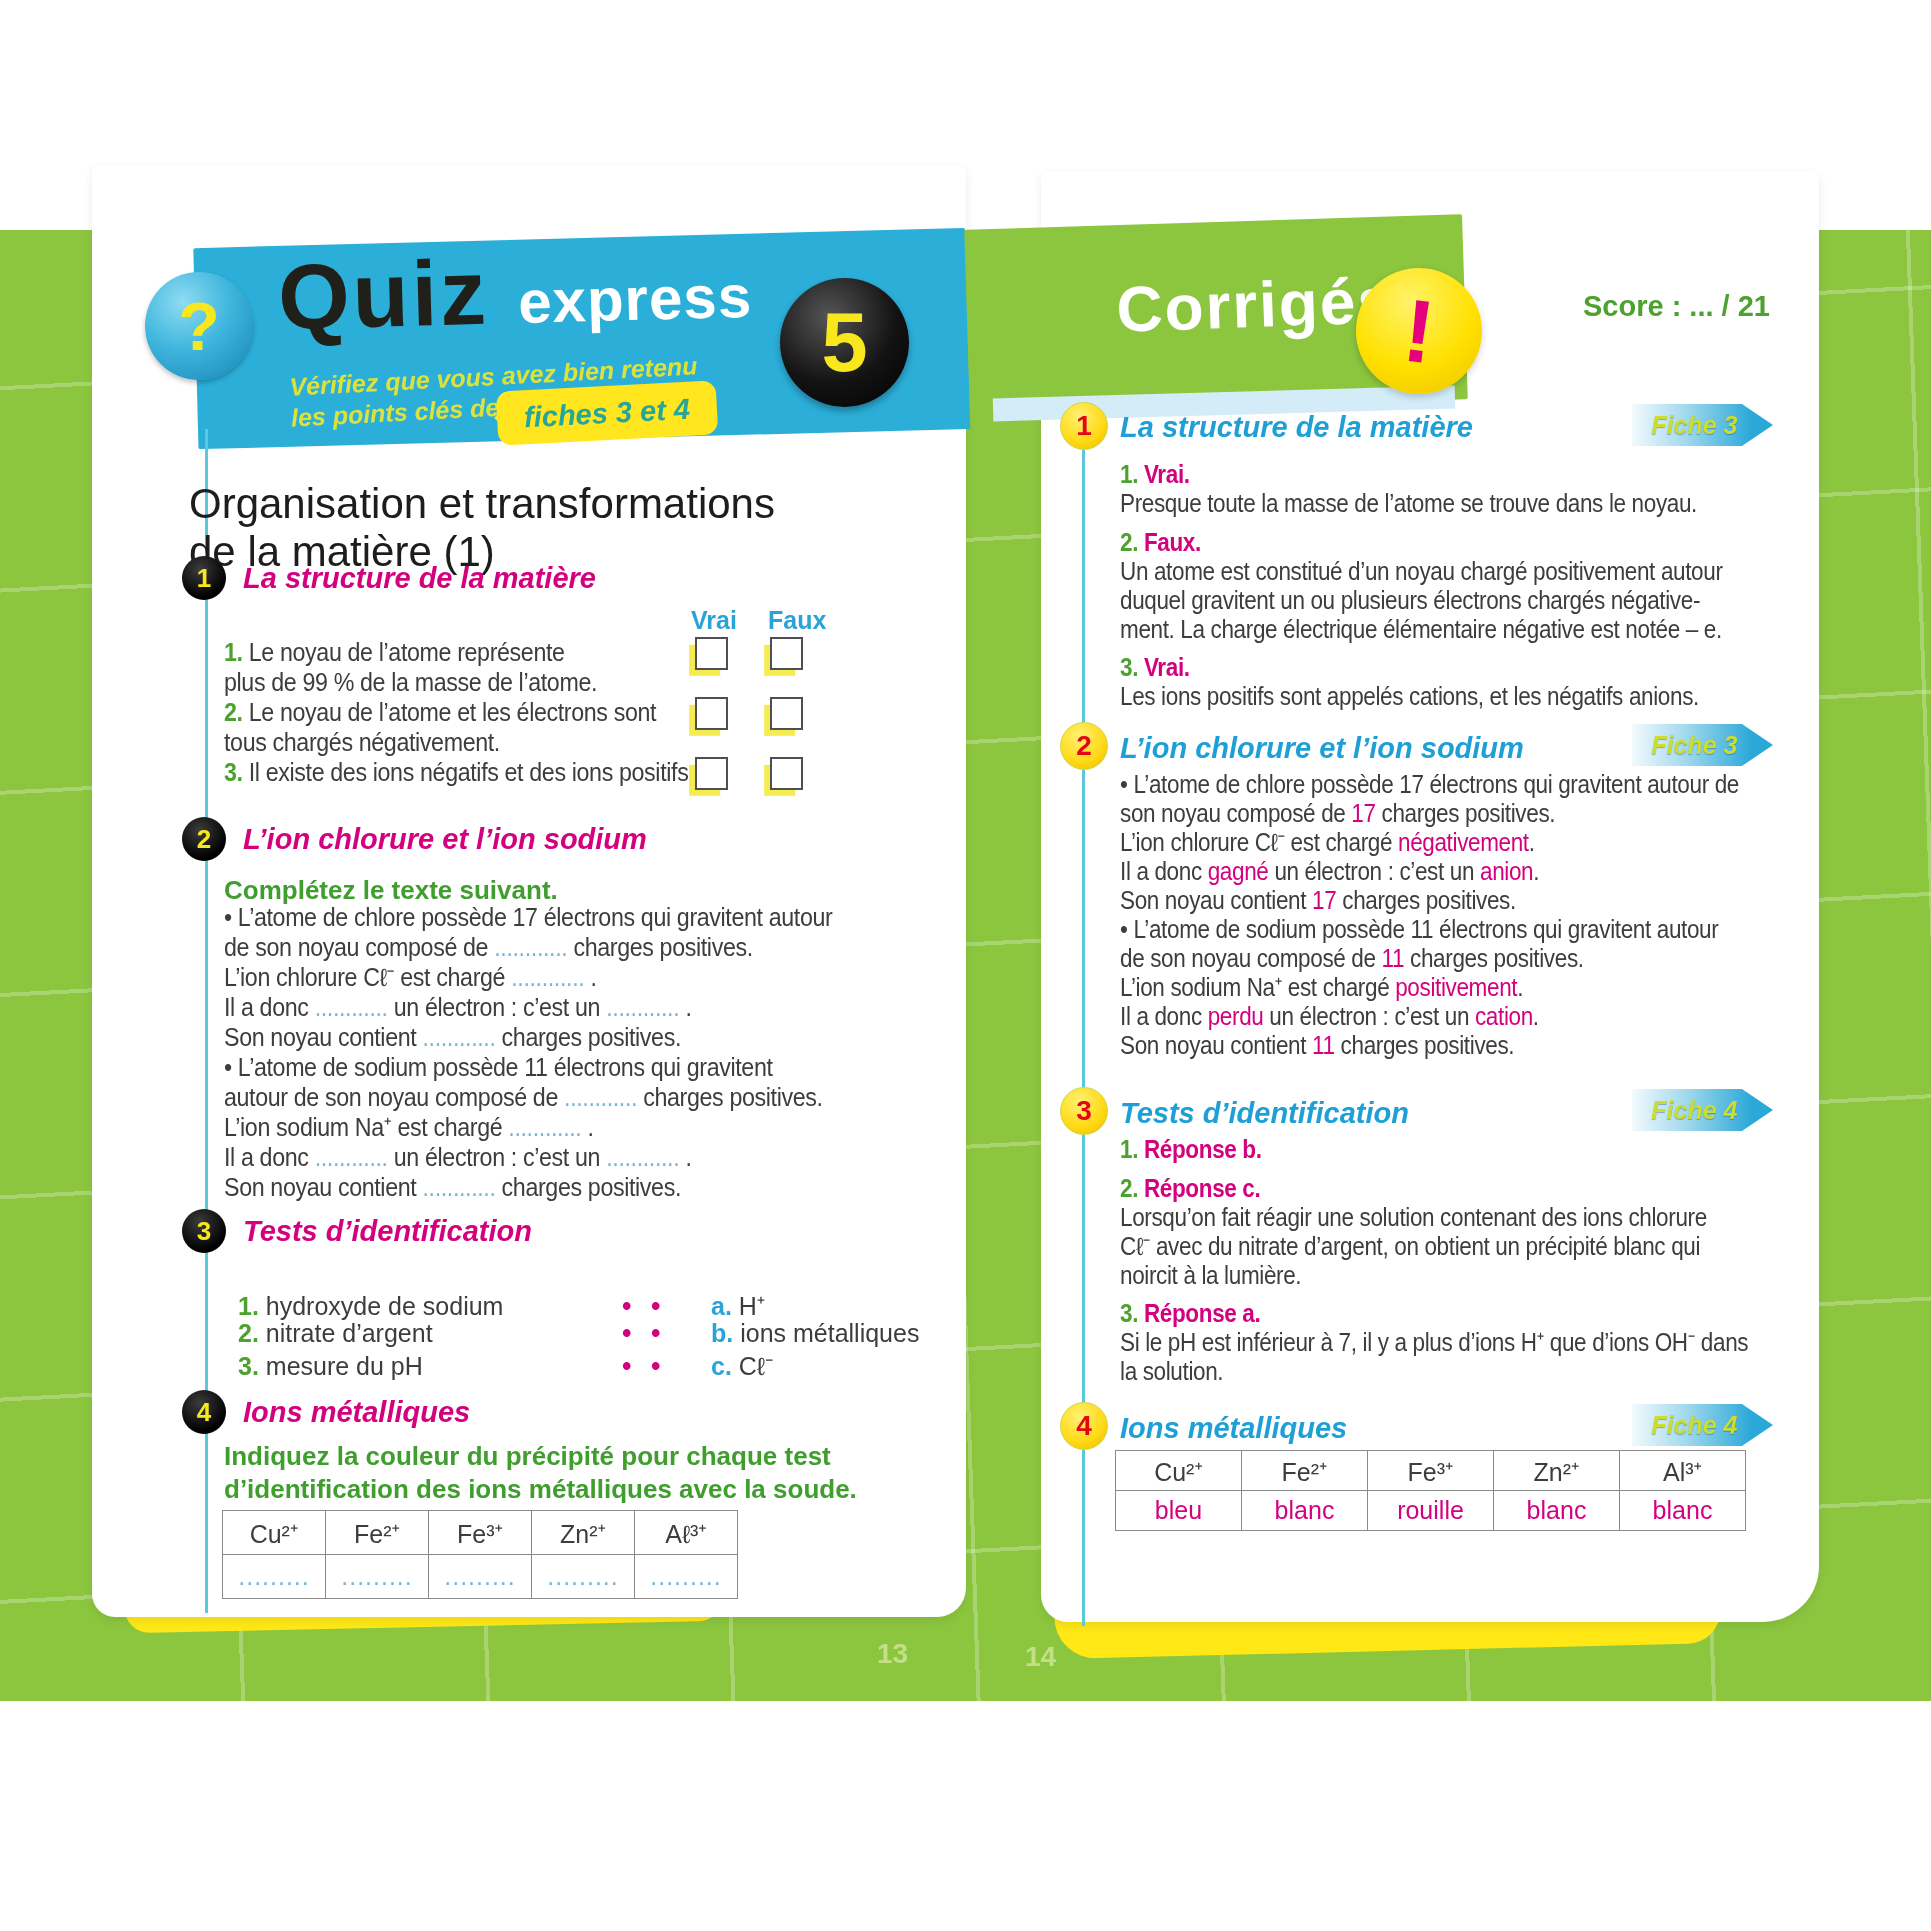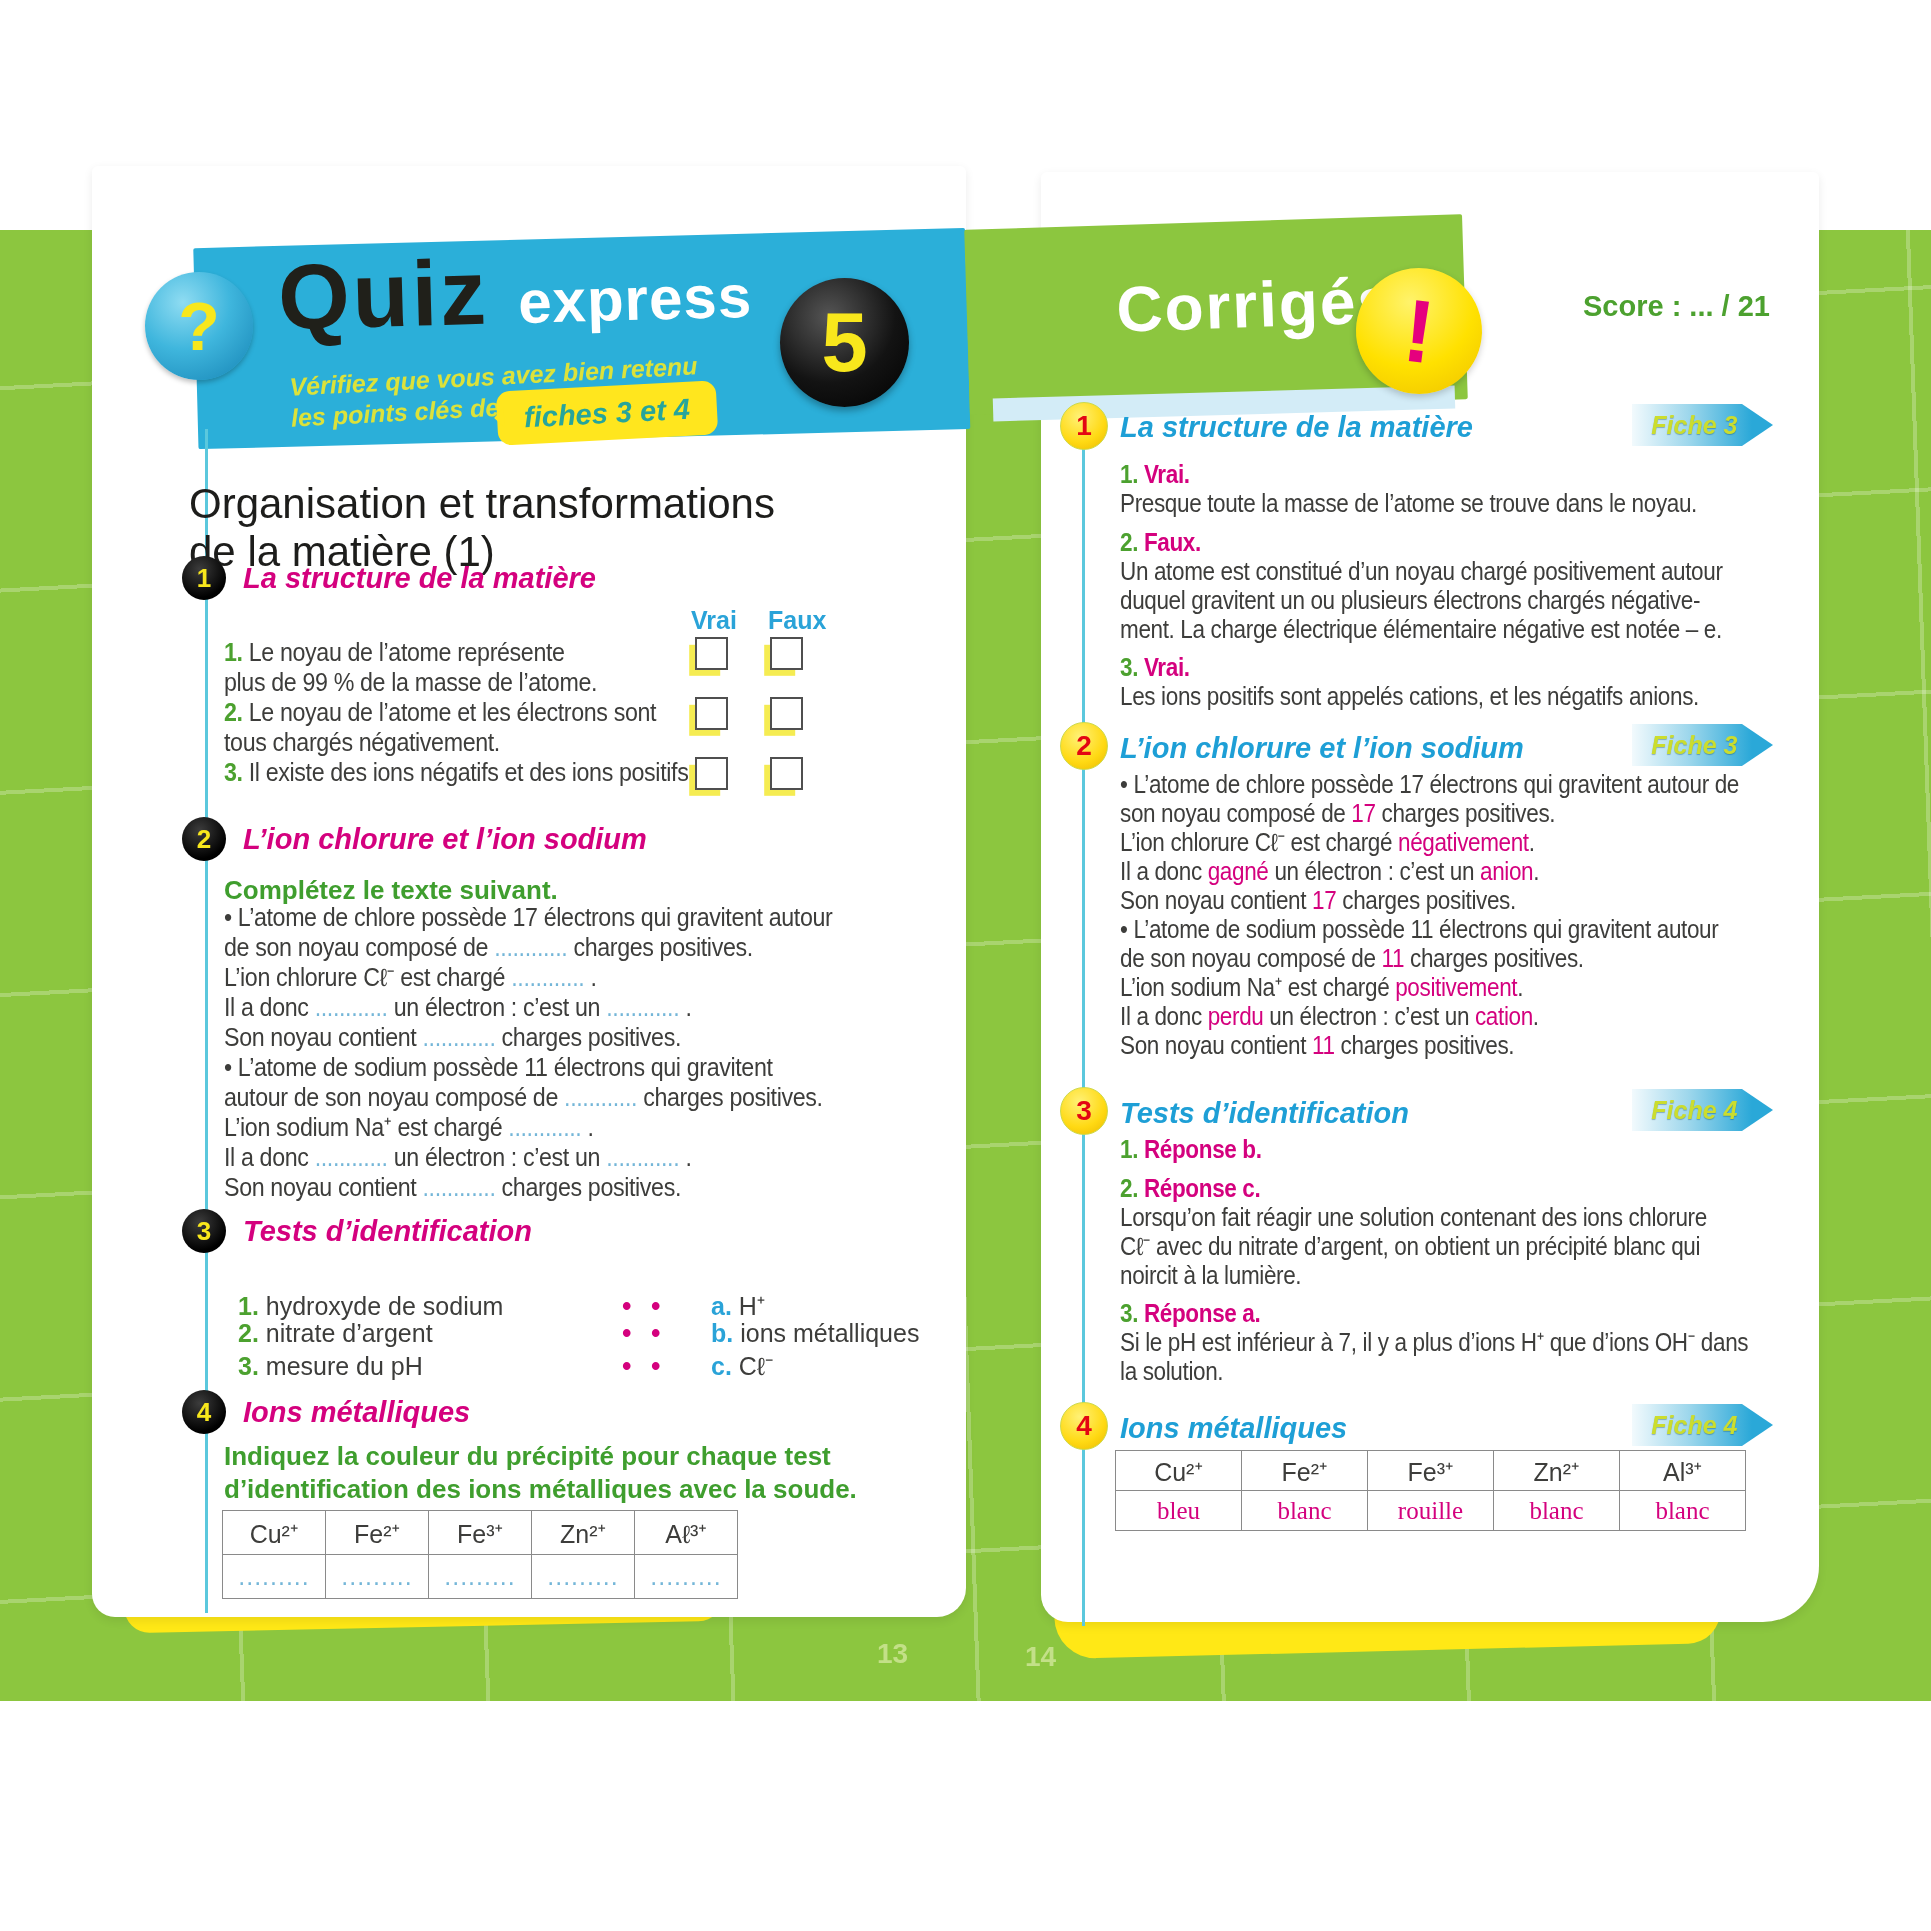--- a/index.html
+++ b/index.html
@@ -83,21 +83,21 @@
   .letter{color:#2aa3d8;font-weight:800;}
 
   
   table.tbl{border-collapse:collapse;z-index:4;position:absolute;background:#fff;}
   .tbl td,.tbl th{border:1.9px solid #8a8a8a;text-align:center;font-weight:normal;font-size:25px;color:#3d3d3b;}
   .tbl-l{left:222px;top:1510px;}
   .tbl-l td,.tbl-l th{width:100px;height:41px;}
   .tbl-l td{color:#74b6d8;letter-spacing:1px;}
   .tbl-r{left:1115px;top:1450px;}
   .tbl-r td,.tbl-r th{width:123px;height:37px;}
-  .tbl-r td{color:#d4017e;font-family:Liberation Serif, serif;}
+  .tbl-r td{color:#d4017e;}
 
   
   .banner-corr{left:967px;top:222px;width:498px;height:185px;background:#8cc63f;
     transform:rotate(-1.8deg);z-index:3;border-radius:1.9px;}
   .corr-strip{left:993px;top:392px;width:462px;height:23px;background:#d3ecf7;transform:rotate(-1.6deg);z-index:3;}
   .corr-title{left:1043px;top:268px;width:425px;text-align:center;z-index:4;transform:rotate(-2deg);
     font-size:64px;font-weight:900;color:#fff;letter-spacing:1.9px;}
   .badge-excl{left:1356px;top:268px;width:126px;height:126px;border-radius:50%;z-index:5;transform:rotate(7deg);
     background:radial-gradient(circle at 40% 28%,#fff36b 0%,#ffe100 55%,#edc000 100%);
     display:flex;align-items:center;justify-content:center;color:#e5007e;font-size:89px;font-weight:900;

